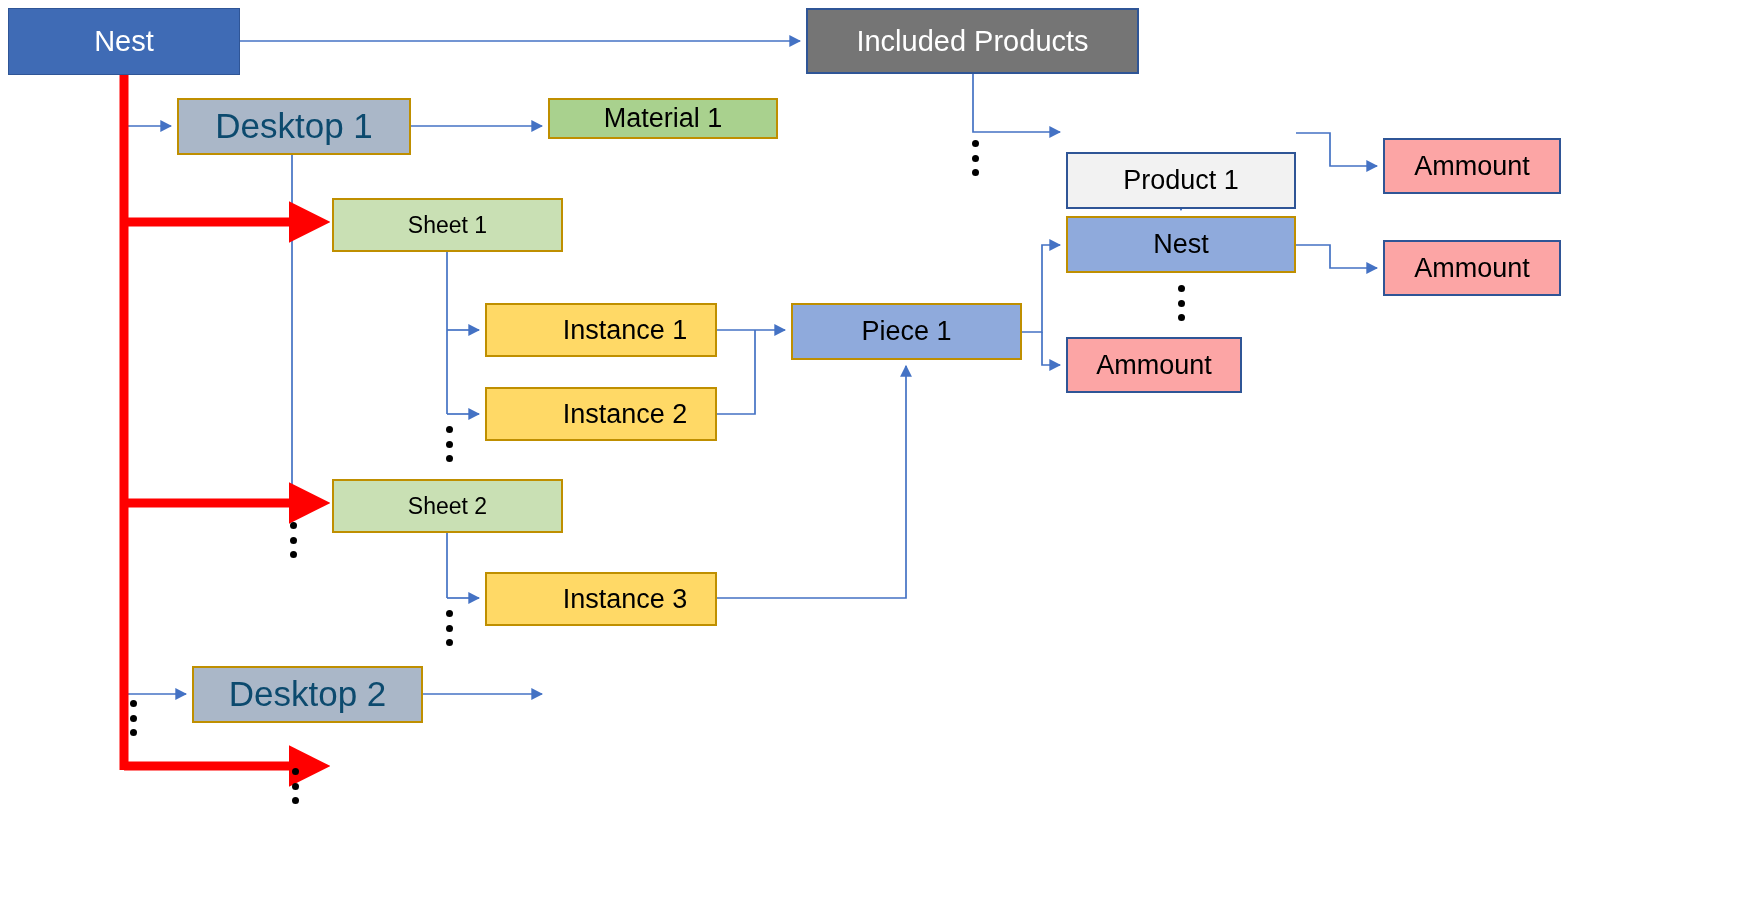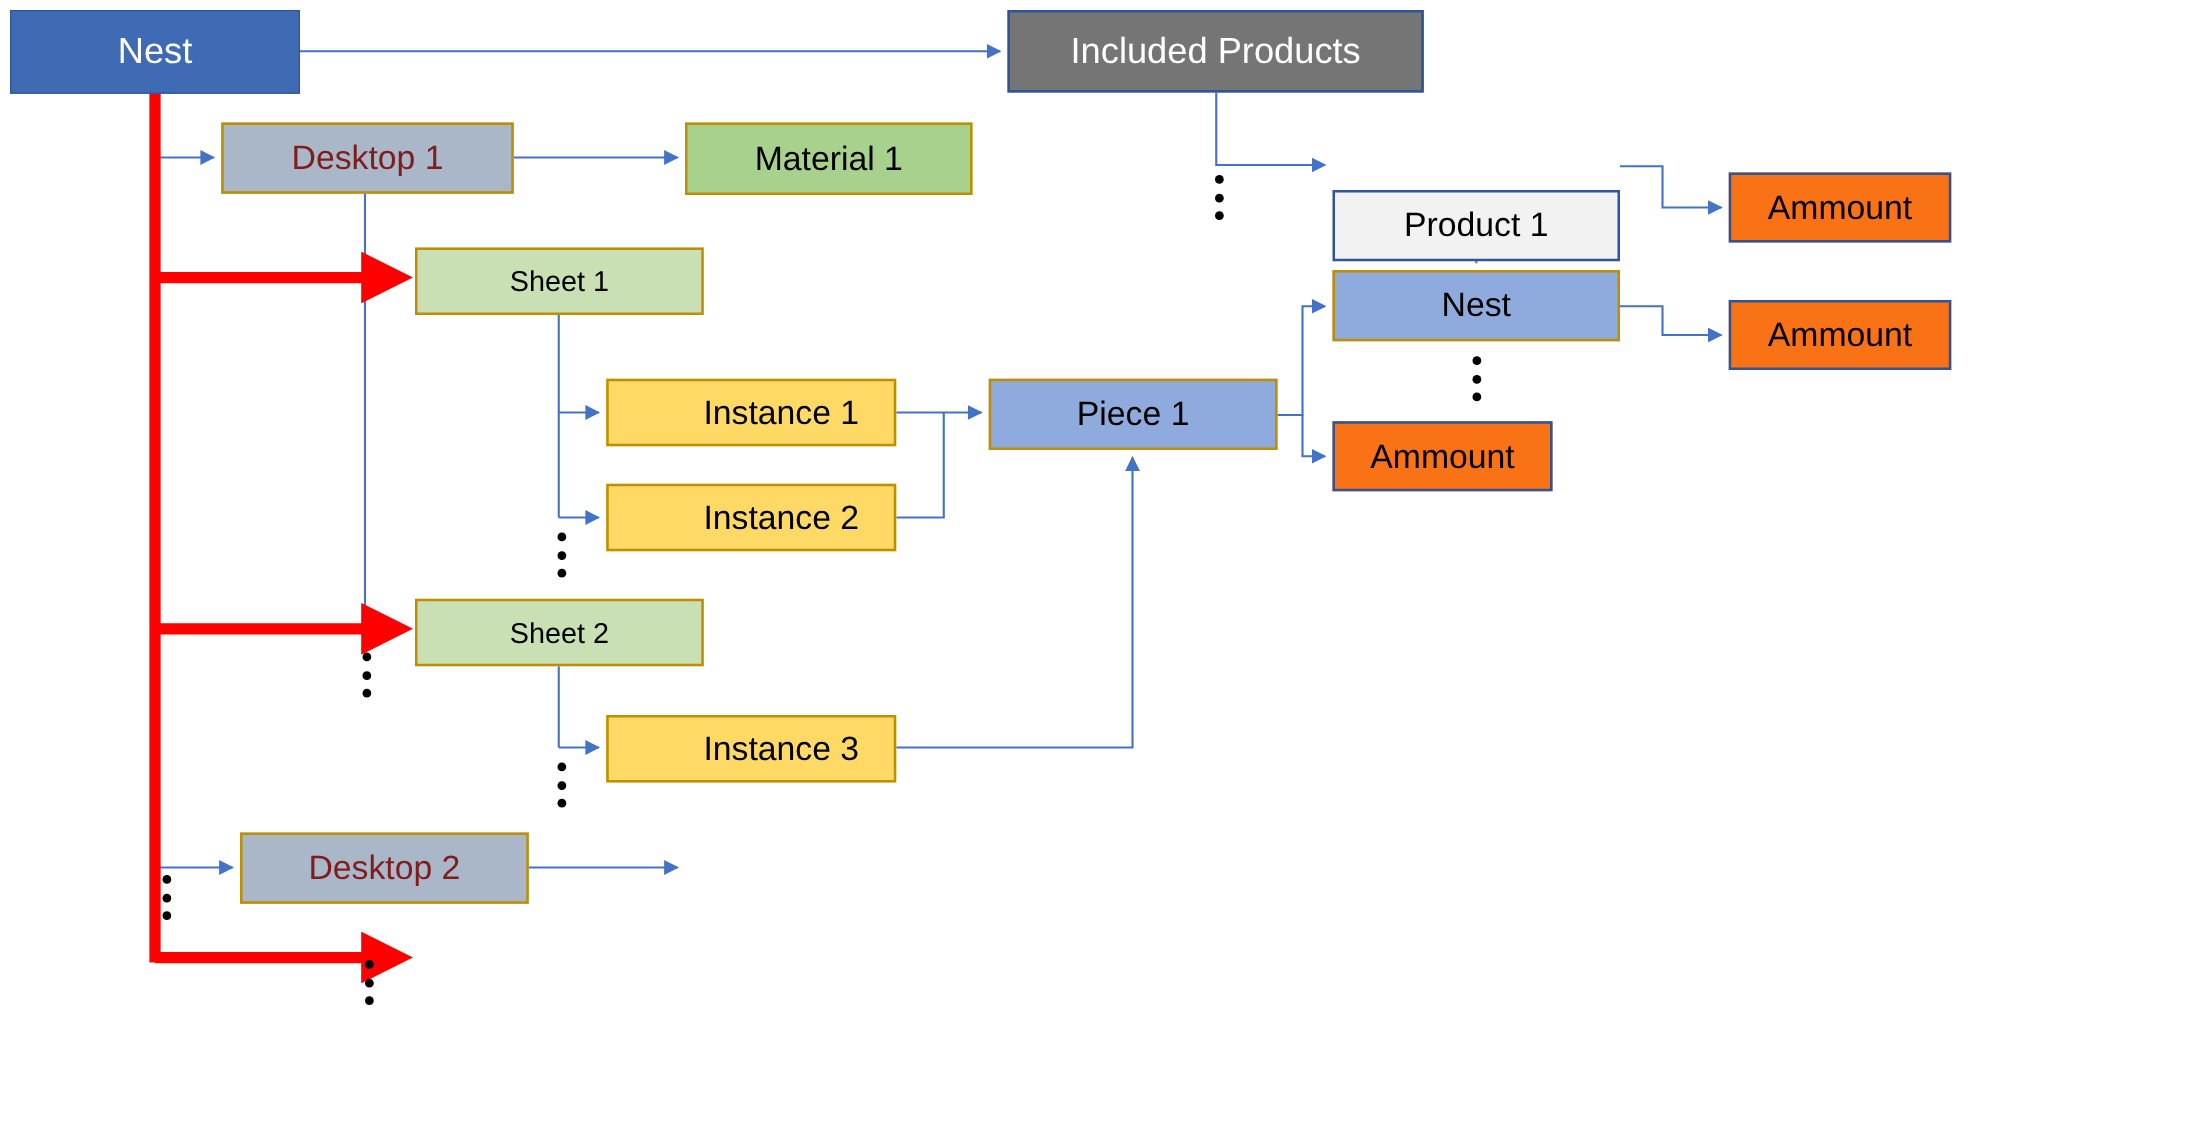--- a/index.html
+++ b/index.html
@@ -48,22 +48,22 @@
   }
   .n-included {
     background: #757575;
     border: 2px solid #2f5596;
     color: #ffffff;
     font-size: 29px;
   }
   .n-desktop {
     background: #aab7c8;
     border: 2px solid #bf8f00;
-    color: #7f1d1d;
-    font-size: 27px;
+    color: #0c4a6e;
+    font-size: 35px;
   }
   .n-material {
     background: #a9d18e;
     border: 2px solid #bf8f00;
     color: #000000;
     font-size: 27px;
   }
   .n-sheet {
     background: #c9e0b4;
     border: 2px solid #bf8f00;
@@ -90,21 +90,21 @@
     font-size: 27px;
   }
   .n-product {
     background: #f2f2f2;
     border: 2px solid #2f5596;
     color: #000000;
     font-size: 27px;
     margin-top: 48px;
   }
   .n-ammount {
-    background: #f97316;
+    background: #fca5a5;
     border: 2px solid #2f5596;
     color: #000000;
     font-size: 27px;
   }
   .ellipsis {
     position: absolute;
     z-index: 6;
     display: flex;
     flex-direction: column;
     align-items: center;
@@ -184,21 +184,21 @@
   </div>
 
   <div class="node n-included" style="left:806px;top:8px;width:333px;height:66px;">
     <span class="node-label">Included Products</span>
   </div>
 
   <div class="node n-desktop" style="left:177px;top:98px;width:234px;height:57px;">
     <span class="node-label">Desktop 1</span>
   </div>
 
-  <div class="node n-material" style="left:548px;top:98px;width:230px;height:58px;">
+  <div class="node n-material" style="left:548px;top:98px;width:230px;height:41px;">
     <span class="node-label">Material 1</span>
   </div>
 
   <div class="node n-product" style="left:1066px;top:104px;width:230px;height:57px;">
     <span class="node-label">Product 1</span>
   </div>
 
   <div class="node n-ammount" style="left:1383px;top:138px;width:178px;height:56px;">
     <span class="node-label">Ammount</span>
   </div>

